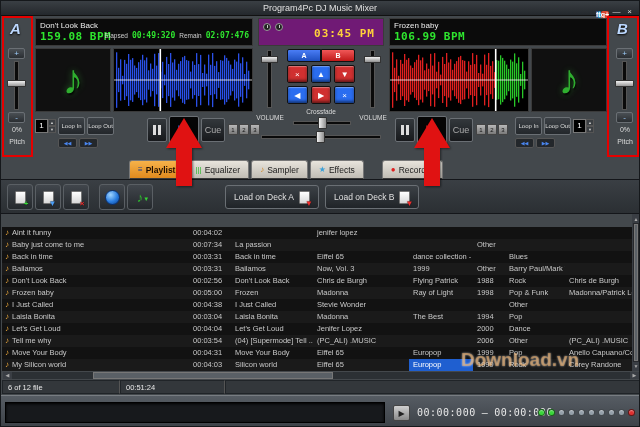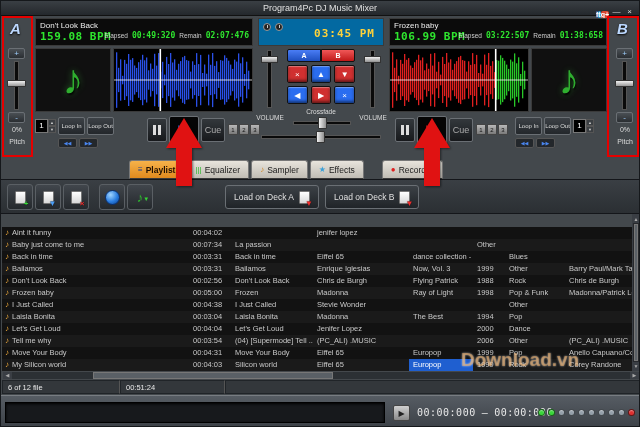--- a/index.html
+++ b/index.html
@@ -20,21 +20,21 @@
   .trackname{position:absolute;left:4px;top:2px;font-size:8px;color:#eee;white-space:nowrap;}
   .digital{font-family:"DejaVu Sans Mono",monospace;font-weight:bold;color:#2ee52e;text-align:right;}
   .bpm{position:absolute;left:4px;bottom:2px;font-size:11px;letter-spacing:.5px;}
   .er{position:absolute;right:3px;bottom:5px;display:flex;gap:4px;align-items:baseline;font-size:6.5px;color:#cfcfcf;white-space:nowrap;}
   .er .digital{font-size:8px;}
   .deckbadge{position:absolute;top:19px;font-style:italic;font-weight:bold;font-size:15px;color:#bcd8ff;text-shadow:0 1px 2px #000;z-index:5;}
   #badgeA{left:9px;}
   #badgeB{left:616px;}
 
   
-  #clock{position:absolute;left:257px;top:17px;width:126px;height:28px;background:#0369a1;border:1px solid #3a3a3a;}
+  #clock{position:absolute;left:257px;top:17px;width:126px;height:28px;background:#701a75;border:1px solid #3a3a3a;}
   .clock-icons{position:absolute;left:4px;top:4px;display:flex;gap:4px;}
   .cicon{width:8px;height:8px;border:1px solid #999;border-radius:50%;position:relative;background:#222;}
   .cicon::after{content:"";position:absolute;left:3px;top:1px;width:1px;height:3px;background:#ccc;}
   .clock-text{position:absolute;right:8px;top:8px;font-size:11px;color:#ffd23a;letter-spacing:1px;font-family:"DejaVu Sans Mono",monospace;font-weight:bold;}
 
   
   .panel{position:absolute;background:#101010;border:1px solid #3a3a3a;top:47px;height:64px;}
   #noteA{left:34px;width:76px;display:flex;align-items:center;justify-content:center;}
   #noteB{left:530px;width:76px;display:flex;align-items:center;justify-content:center;}
   .bignote{font-size:42px;line-height:42px;color:#2fae2f;text-shadow:1px 2px 2px rgba(0,0,0,.85),0 0 7px rgba(80,255,80,.4);}
@@ -198,26 +198,20 @@
     <div class="clock-icons">
       <span class="cicon"></span>
       <span class="cicon"></span>
     </div>
     <div class="clock-text">03:45 PM</div>
   </div>
 
   <div class="info" id="infoB">
     <div class="trackname">Frozen baby</div>
     <div class="bpm digital">106.99 BPM</div>
-    <div class="er">
-      <span>Elapsed</span>
-      <span class="digital">03:22:507</span>
-      <span>Remain</span>
-      <span class="digital">01:38:658</span>
-    </div>
   </div>
 
   <div class="pitchcol" id="pitchA">
     <div class="pbtn plus">+</div>
     <div class="ptrack"></div>
     <div class="pthumb"></div>
     <div class="pbtn minus">-</div>
     <div class="pval">0%</div>
     <div class="plab">Pitch</div>
   </div>
@@ -574,21 +568,20 @@
         <div class="td">Blues</div>
         <div class="td"></div>
       </div>
       <div class="trow gridcols alt">
         <div class="td name">
           <span class="rownote">♪</span>
           <span>Bailamos</span>
         </div>
         <div class="td">00:03:31</div>
         <div class="td">Bailamos</div>
-        <div class="td">Enrique Iglesias</div>
         <div class="td">Now, Vol. 3</div>
         <div class="td">1999</div>
         <div class="td">Other</div>
         <div class="td">Barry Paul/Mark Taylor</div>
       </div>
       <div class="trow gridcols">
         <div class="td name">
           <span class="rownote">♪</span>
           <span>Don't Look Back</span>
         </div>

